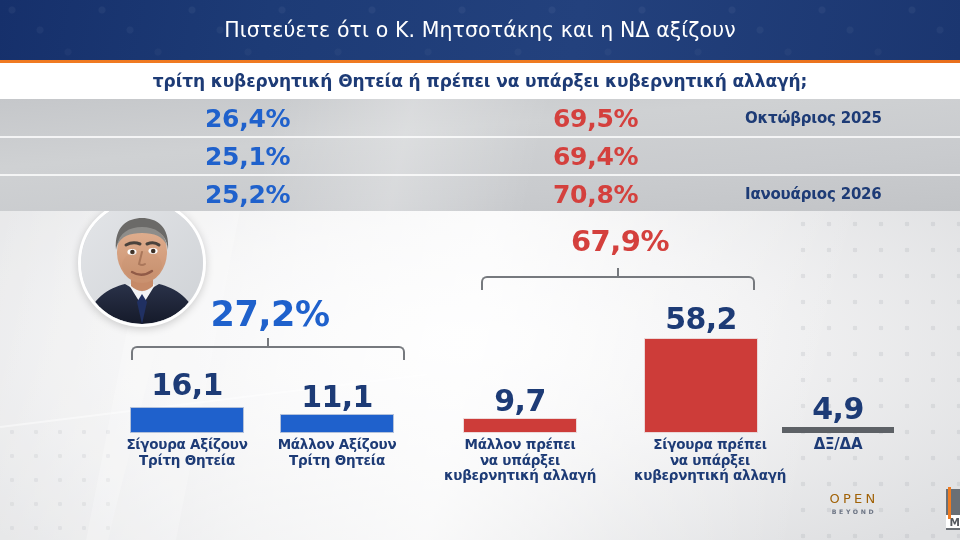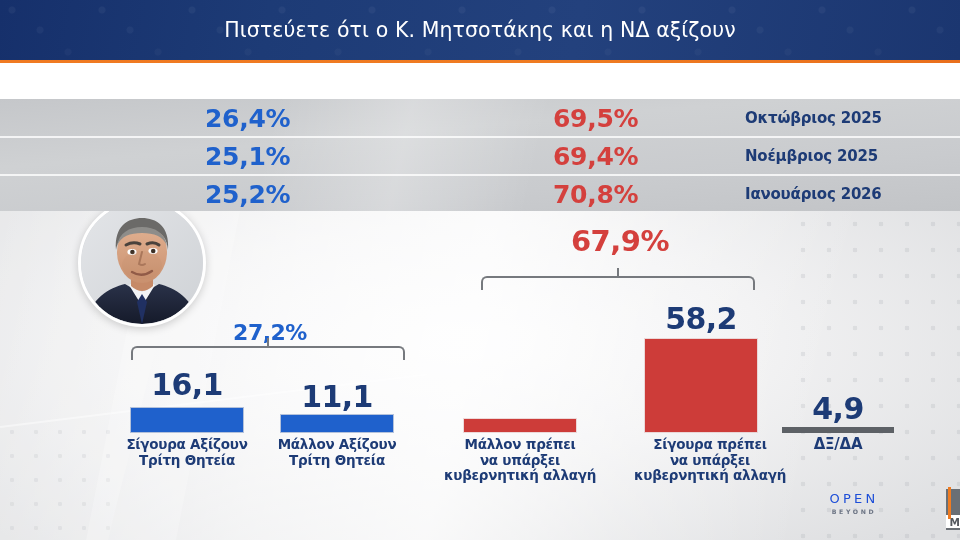--- a/index.html
+++ b/index.html
@@ -101,21 +101,21 @@
     position:absolute;left:78px;top:-12px;width:122px;height:122px;border-radius:50%;
     background:#d8dade;border:3px solid #ffffff;overflow:hidden;
     box-shadow:0 2px 8px rgba(0,0,0,.18);
   }
   .portrait svg{display:block;width:122px;height:122px;}
 
   
   .grp-label{
     position:absolute;font-weight:bold;letter-spacing:-.5px;text-align:center;
   }
-  .grp-blue{color:#1f61cc;font-size:22px;margin-top:26px;}
+  .grp-blue{color:#1f61cc;font-size:35px;}
   .grp-red{color:#d4403d;font-size:29px;}
 
   
   .bracket{position:absolute;height:16px;}
   .bracket .bl,.bracket .br{
     position:absolute;top:4px;width:10px;height:12px;
     border:2px solid #76797e;border-bottom:none;
   }
   .bracket .bl{left:0;border-right:none;border-top-left-radius:6px;}
   .bracket .br{right:0;border-left:none;border-top-right-radius:6px;}
@@ -139,21 +139,21 @@
   .barcap{
     position:absolute;color:#1d3b76;font-weight:bold;font-size:13.5px;
     text-align:center;line-height:15.5px;letter-spacing:-.25px;
   }
 
   
   .logos{position:absolute;left:820px;top:487px;width:132px;height:40px;}
   .open-logo{
     position:absolute;left:0;top:4px;width:68px;text-align:center;
   }
-  .open-word{color:#1d4ed8;font-size:13px;letter-spacing:3.2px;font-weight:500;}
+  .open-word{color:#a16207;font-size:13px;letter-spacing:3.2px;font-weight:500;}
   .open-sub{color:#6d7585;font-size:6.2px;letter-spacing:2.6px;margin-top:2px;font-weight:600;}
   .mrb{
     position:absolute;left:82px;top:2px;width:38px;height:41px;background:#6a6f75;
     display:flex;align-items:flex-end;justify-content:flex-start;margin-left:44px;
   }
   .mrb-in{
     width:34px;height:13px;background:#ffffff;margin-bottom:2px;
     display:flex;align-items:center;justify-content:center;
     color:#55595f;font-size:10.5px;font-weight:bold;letter-spacing:.2px;
   }
@@ -162,34 +162,36 @@
 </head>
 <body>
 
 <div class="stage">
 
   <div class="header">
     <div class="header-title">Πιστεύετε ότι ο Κ. Μητσοτάκης και η ΝΔ αξίζουν</div>
   </div>
   <div class="orange-rule"></div>
 
+  <div class="subband">
+    <div class="subtitle">τρίτη κυβερνητική Θητεία ή πρέπει να υπάρξει κυβερνητική αλλαγή;</div>
+  </div>
 
   <div class="tableband">
     <div class="rowsep s1"></div>
     <div class="rowsep s2"></div>
 
     <div class="trow r0">
       <div class="cell-blue">26,4%</div>
       <div class="cell-red">69,5%</div>
       <div class="cell-date">Οκτώβριος 2025</div>
     </div>
     <div class="trow r1">
       <div class="cell-blue">25,1%</div>
       <div class="cell-red">69,4%</div>
-      <div class="cell-date">Νοέμβριος 2025</div>
     </div>
     <div class="trow r2">
       <div class="cell-blue">25,2%</div>
       <div class="cell-red">70,8%</div>
       <div class="cell-date">Ιανουάριος 2026</div>
     </div>
   </div>
 
   <div class="chartarea">
     <div class="dots-r"></div>
@@ -267,20 +269,21 @@
     </div>
 
     <div class="barval" style="left:131px;top:156px;width:112px;">16,1</div>
     <div class="bar blue" style="left:131px;top:197px;width:112px;height:24px;"></div>
     <div class="barcap" style="left:106px;top:226px;width:162px;">Σίγουρα Αξίζουν<br>Τρίτη Θητεία</div>
 
     <div class="barval" style="left:281px;top:168px;width:112px;">11,1</div>
     <div class="bar blue" style="left:281px;top:204px;width:112px;height:17px;"></div>
     <div class="barcap" style="left:256px;top:226px;width:162px;">Μάλλον Αξίζουν<br>Τρίτη Θητεία</div>
 
+    <div class="barval" style="left:464px;top:172px;width:112px;">9,7</div>
     <div class="bar red" style="left:464px;top:208px;width:112px;height:13px;"></div>
     <div class="barcap" style="left:439px;top:226px;width:162px;">Μάλλον πρέπει<br>να υπάρξει<br>κυβερνητική αλλαγή</div>
 
     <div class="barval" style="left:645px;top:90px;width:112px;">58,2</div>
     <div class="bar red" style="left:645px;top:128px;width:112px;height:93px;"></div>
     <div class="barcap" style="left:629px;top:226px;width:162px;">Σίγουρα πρέπει<br>να υπάρξει<br>κυβερνητική αλλαγή</div>
 
     <div class="barval" style="left:782px;top:180px;width:112px;">4,9</div>
     <div class="bar grey" style="left:782px;top:216px;width:112px;height:6px;"></div>
     <div class="barcap" style="left:782px;top:226px;width:112px;font-size:15px;">ΔΞ/ΔΑ</div>

